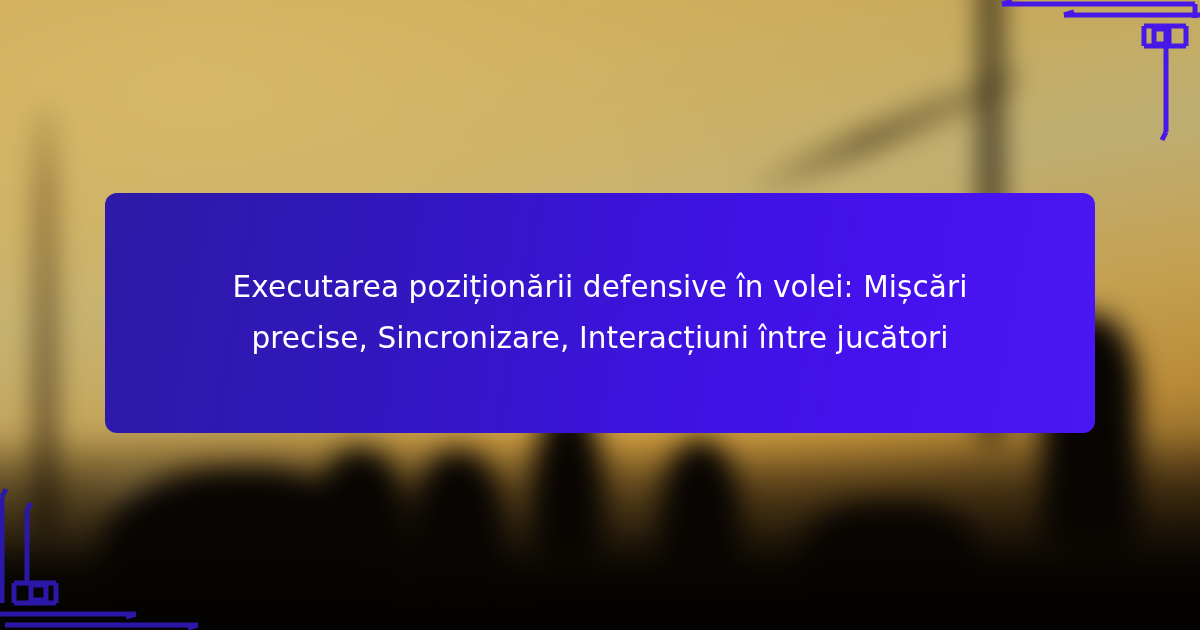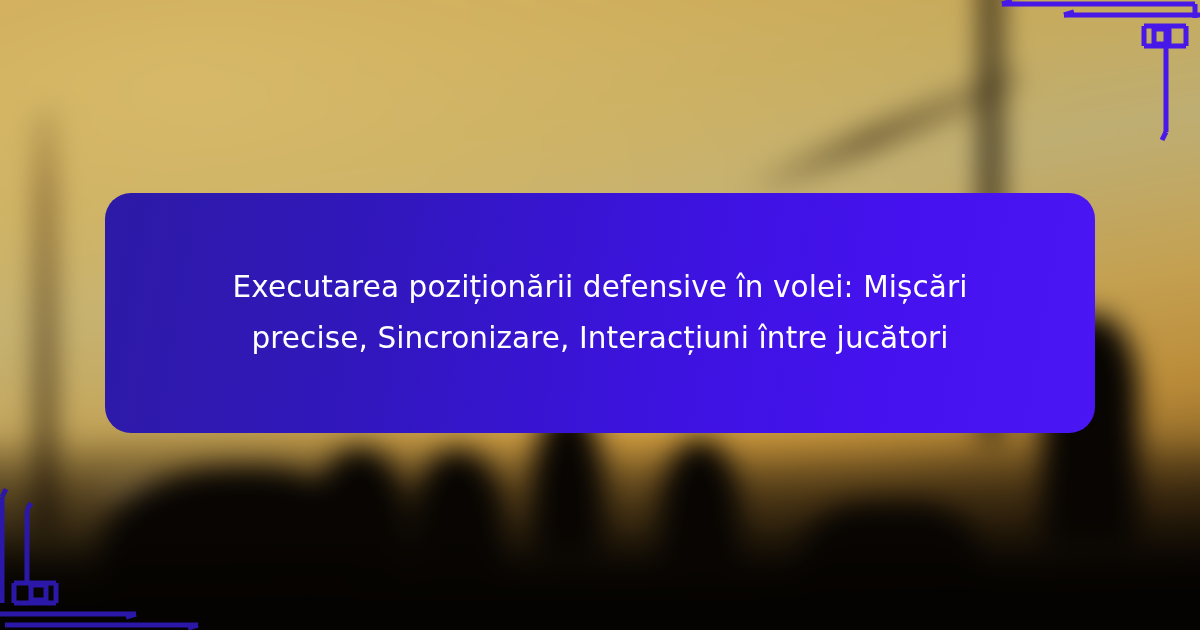--- a/index.html
+++ b/index.html
@@ -85,21 +85,21 @@
   
   .ornament { position:absolute; overflow:visible; }
   .orn-tr { right:0; top:0; width:210px; height:150px; }
   .orn-bl { left:0;  bottom:0; width:210px; height:210px; }
 
   
   .card {
     position:absolute;
     left:105px; top:193px;
     width:990px; height:240px;
-    border-radius:26px;
+    border-radius:12px;
     background:linear-gradient(100deg,
       #2d1aa6 0%,
       #3117bd 28%,
       #3c13dd 55%,
       #4512ef 78%,
       #4a16f3 100%);
     display:flex; align-items:center; justify-content:center;
     padding:18px 54px;
   }
   .card-title {

